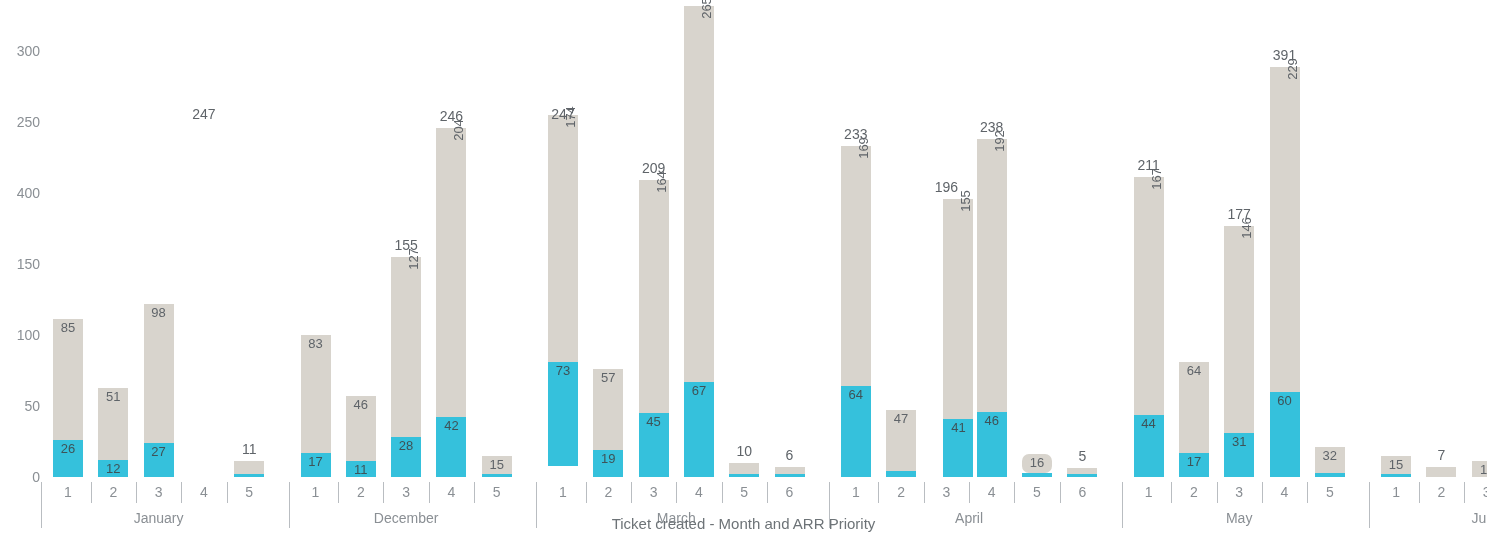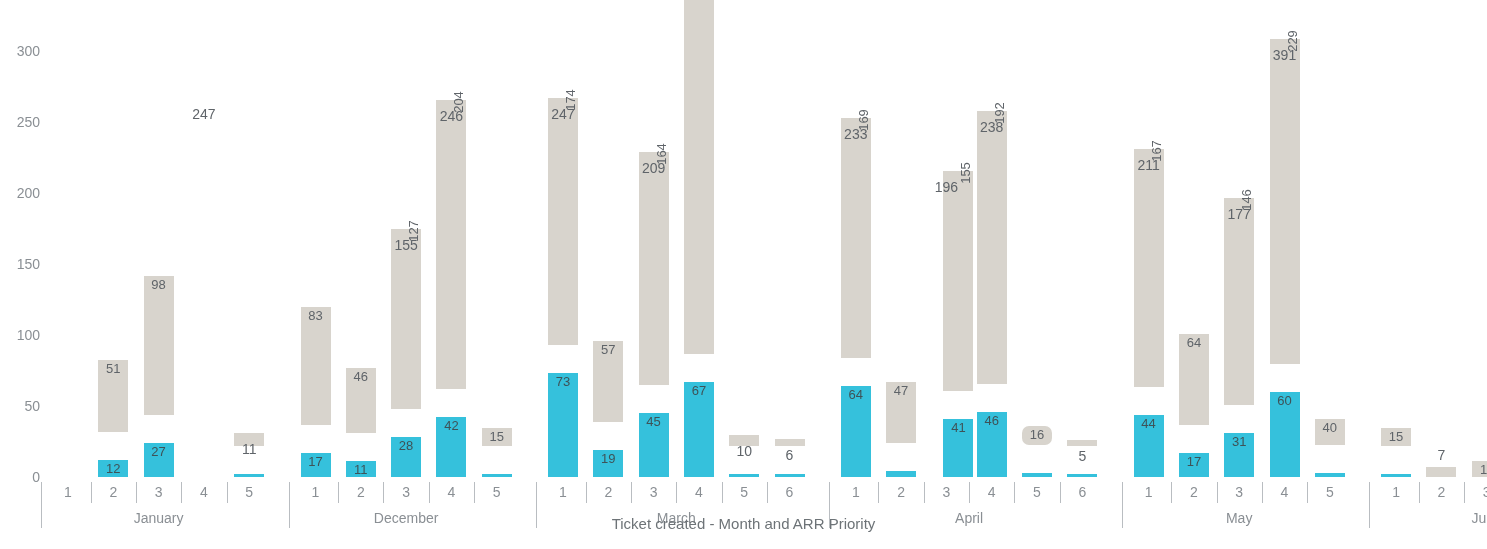--- a/index.html
+++ b/index.html
@@ -53,21 +53,20 @@
   .bar-stack {
     position: absolute;
     bottom: 0;
     left: 0;
     width: 30px;
   }
   .seg {
     position: relative;
     width: 100%;
     box-sizing: border-box;
-    margin-top: 28px;
   }
   .seg-gray  { background: #d8d4cd; }
   .seg-blue  { background: #35c1dc; }
 
   .seg-label {
     position: absolute;
     left: 0;
     right: 0;
     top: 1px;
     text-align: center;
@@ -154,26 +153,36 @@
 </head>
 <body>
 
 <div id="chart-root">
 
   <div id="y-axis">
       <div class="y-tick-label" style="top: 477px;">0</div>
       <div class="y-tick-label" style="top: 406px;">50</div>
       <div class="y-tick-label" style="top: 335px;">100</div>
       <div class="y-tick-label" style="top: 264px;">150</div>
-      <div class="y-tick-label" style="top: 193px;">200</div>
+      <div class="y-tick-label" style="top: 193px;">400</div>
       <div class="y-tick-label" style="top: 122px;">250</div>
       <div class="y-tick-label" style="top: 51px;">300</div>
     </div>
 
   <div id="plot-area">
+      <div class="bar-group" style="left: 7px; height: 480px;">
+        <div class="bar-stack" style="bottom: 3px;">
+          <div class="seg seg-gray" style="height: 120.7px;">
+            <span class="seg-label">85</span>
+          </div>
+          <div class="seg seg-blue" style="height: 36.92px;">
+            <span class="seg-label blue-lbl">26</span>
+          </div>
+        </div>
+      </div>
       <div class="bar-group" style="left: 52.3px; height: 480px;">
         <div class="bar-stack" style="bottom: 3px;">
           <div class="seg seg-gray" style="height: 72.42px;">
             <span class="seg-label">51</span>
           </div>
           <div class="seg seg-blue" style="height: 17.04px;">
             <span class="seg-label blue-lbl">12</span>
           </div>
         </div>
       </div>
@@ -241,21 +250,21 @@
       </div>
       <div class="bar-group" style="left: 435.7px; height: 480px;">
         <div class="bar-stack" style="bottom: 3px;">
           <div class="seg seg-gray" style="height: 18.46px;">
             <span class="seg-label">15</span>
           </div>
           <div class="seg seg-blue" style="height: 3px;"></div>
         </div>
       </div>
       <div class="bar-group" style="left: 502px; height: 480px;">
-        <div class="bar-stack" style="bottom: 3px;">
+        <div class="bar-stack" style="bottom: 14px;">
           <div class="seg seg-gray" style="height: 247.08px;">
             <span class="seg-label rot">174</span>
           </div>
           <div class="seg seg-blue" style="height: 103.66px;">
             <span class="seg-label blue-lbl">73</span>
           </div>
         </div>
         <div class="total-label" style="top: 106.26px;">247</div>
       </div>
       <div class="bar-group" style="left: 547.3px; height: 480px;">
@@ -399,21 +408,21 @@
           </div>
           <div class="seg seg-blue" style="height: 85.2px;">
             <span class="seg-label blue-lbl">60</span>
           </div>
         </div>
         <div class="total-label" style="top: 46.62px;">391</div>
       </div>
       <div class="bar-group" style="left: 1268.8px; height: 480px;">
         <div class="bar-stack" style="bottom: 3px;">
           <div class="seg seg-gray" style="height: 25.56px;">
-            <span class="seg-label">40</span>
+            <span class="seg-label">32</span>
           </div>
           <div class="seg seg-blue" style="height: 4.26px;"></div>
         </div>
       </div>
       <div class="bar-group" style="left: 1335.1px; height: 480px;">
         <div class="bar-stack" style="bottom: 3px;">
           <div class="seg seg-gray" style="height: 18.46px;">
             <span class="seg-label">15</span>
           </div>
           <div class="seg seg-blue" style="height: 3px;"></div>

